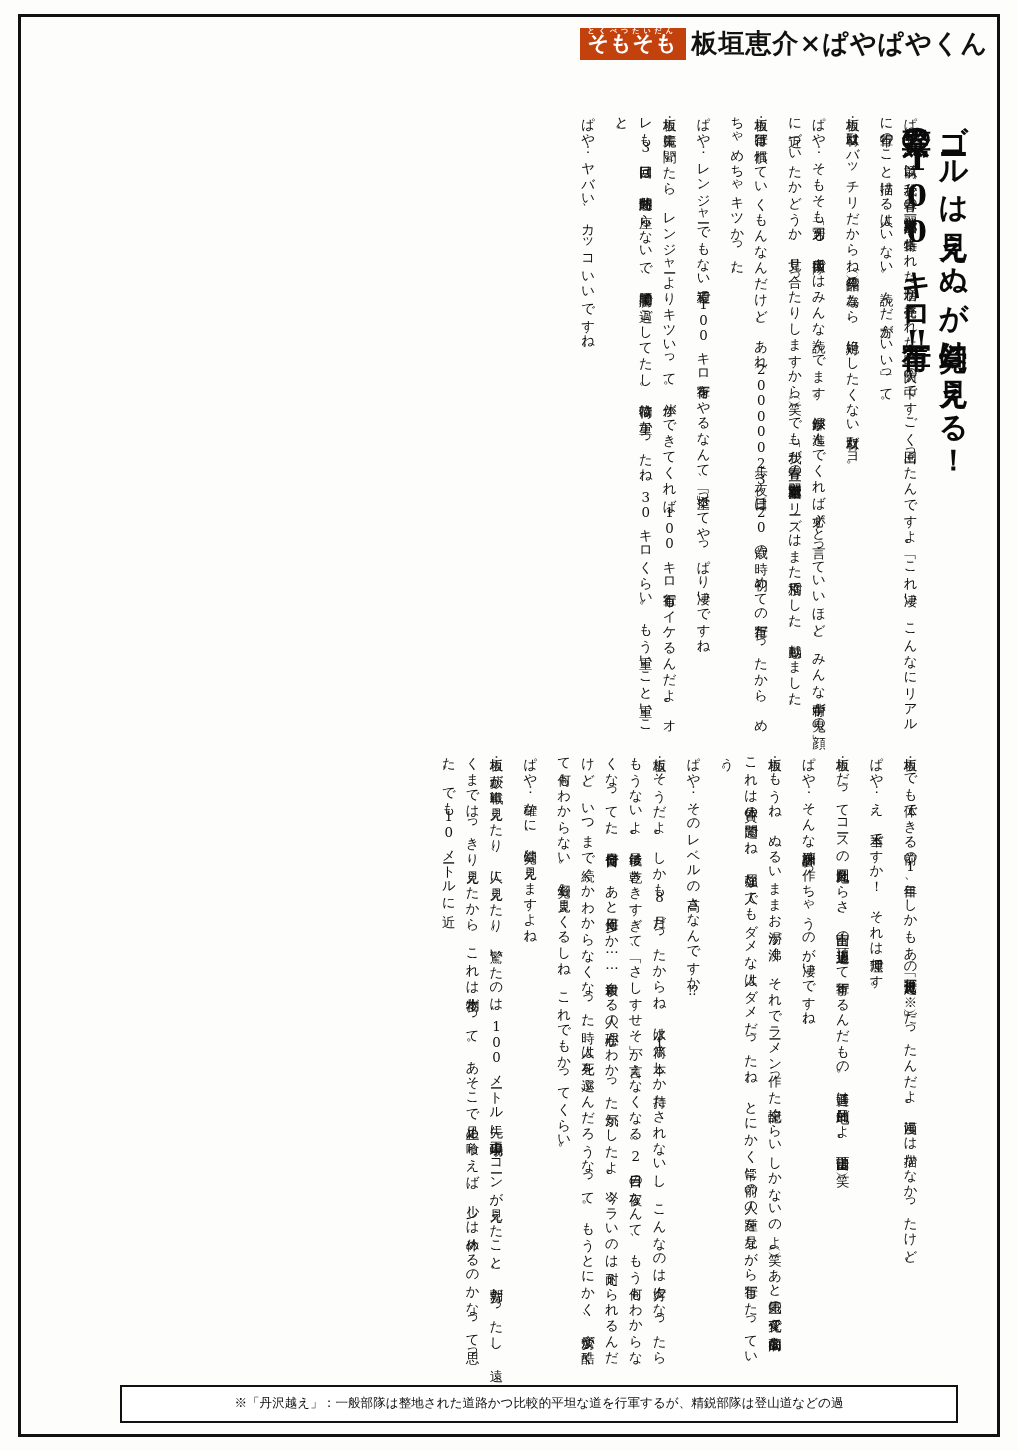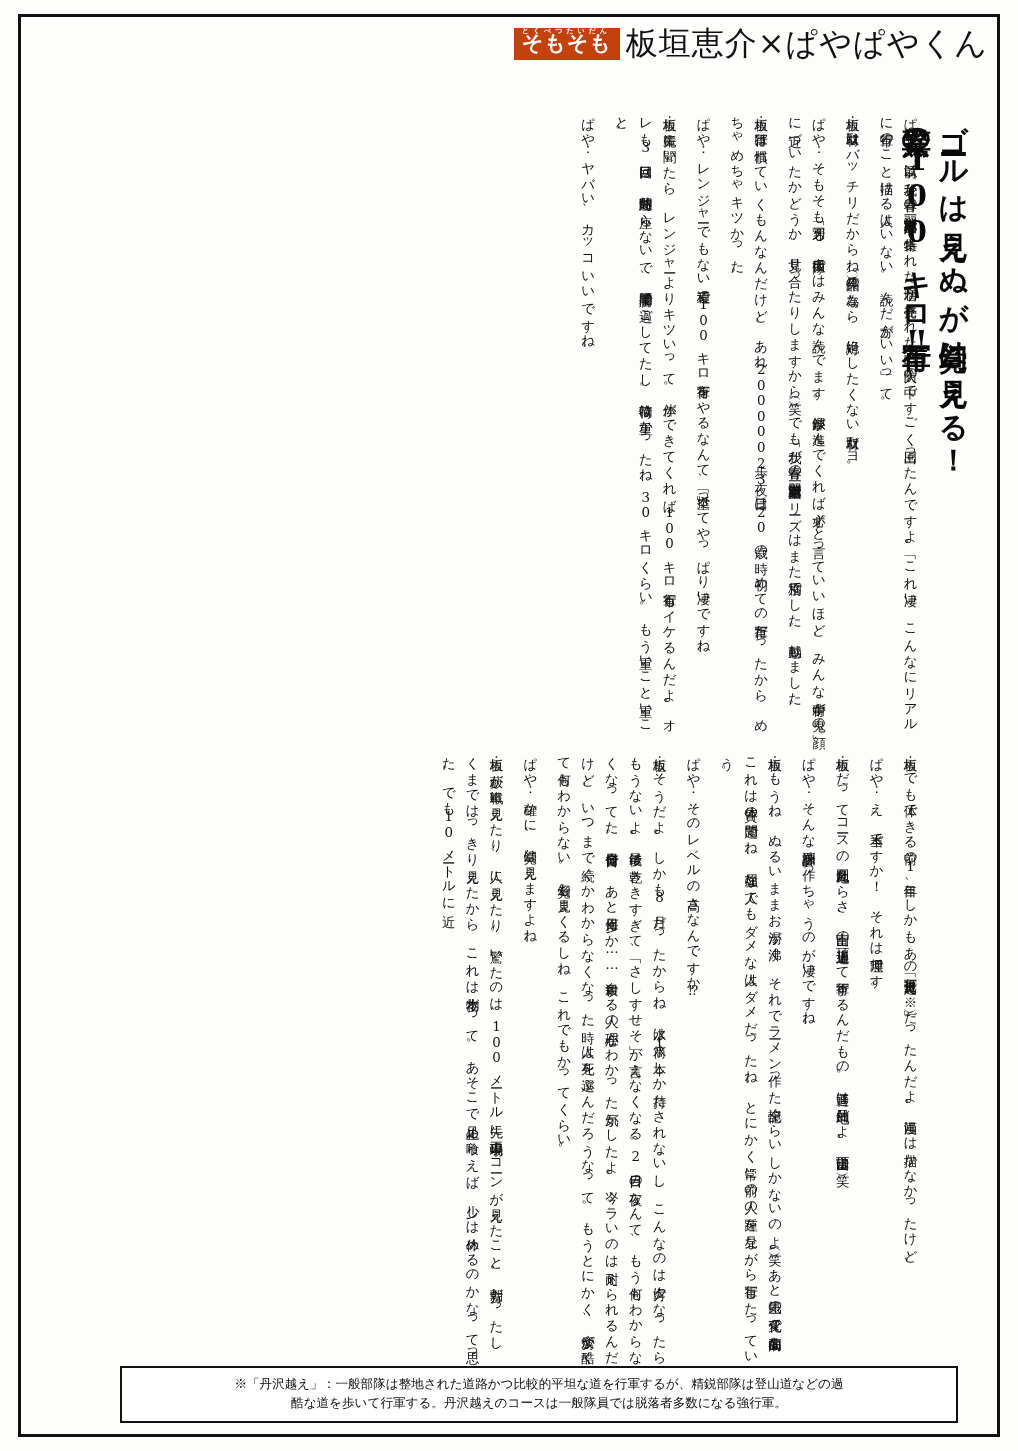--- a/index.html
+++ b/index.html
@@ -34,21 +34,21 @@
     padding:4px 8px 7px 8px;
     line-height:1;
     position:relative;
   }
   .header-tag .ruby-row{
     position:absolute;top:-1px;left:8px;right:8px;
     font-size:7px;letter-spacing:4px;color:#fff;
     line-height:1;
   }
   .header-names{
-    font-weight:normal;font-size:32px;letter-spacing:1px;color:#111;
+    font-weight:bold;font-size:26px;letter-spacing:1px;color:#111;
     line-height:1;padding-bottom:2px;
   }
 
   
   .title{
     position:absolute;
     top:104px;right:46px;
     writing-mode:vertical-rl;
     text-orientation:upright;
     font-weight:bold;
@@ -139,16 +139,15 @@
     <span class="para">ぱや：そんな訓練計画を作っちゃうのが凄いですね。</span>
     <span class="para">板垣：もうね、ぬるいままお湯が沸く。それでラーメン作った記憶ぐらいしかないのよ（笑）。あと気圧の変化で高山病的な。これは体質の問題でね、屈強な人でもダメな人はダメだったね。とにかく常に前の人の踵を見ながら行軍したっていう。</span>
     <span class="para">ぱや：そのレベルの高さなんですか⁉</span>
     <span class="para">板垣：そうだよ。しかも8月だったからね、水は水筒1本しか持たされないし、こんなのは夕方になったらもうないよ。最後は乾ききすぎて、「さしすせそ」が言えなくなる。2日目の夜なんて、もう何もわからなくなってた。今日何日目で、あと何日歩くか……自殺する人の心理がわかった気がしたよ。今ツラいのは耐えられるんだけど、いつまで続くかわからなくなった時、人は死を選ぶんだろうなって。もうとにかく、疲労が酷くて何もわからない。幻覚も見まくるしね、これでもかってくらい。</span>
     <span class="para">ぱや：確かに、幻覚は見えますよね。</span>
     <span class="para">板垣：藪が戦車に見えたり、人に見えたり。驚いたのは、100メートル先に工事現場のコーンが見えたこと。朝方だったし、遠くまではっきり見えたから、これは本物だって。あそこで足止め喰らえば、少しは休めるのかなって思った。でも10メートルに近</span>
   </div>
 
   <div class="footnote">
     <span class="ft-line">※「丹沢越え」：一般部隊は整地された道路かつ比較的平坦な道を行軍するが、精鋭部隊は登山道などの過</span>
-    <span class="ft-line">酷な道を歩いて行軍する。丹沢越えのコースは一般隊員では脱落者多数になる強行軍。</span>
   </div>
 
 </div>
 
 </body></html>

